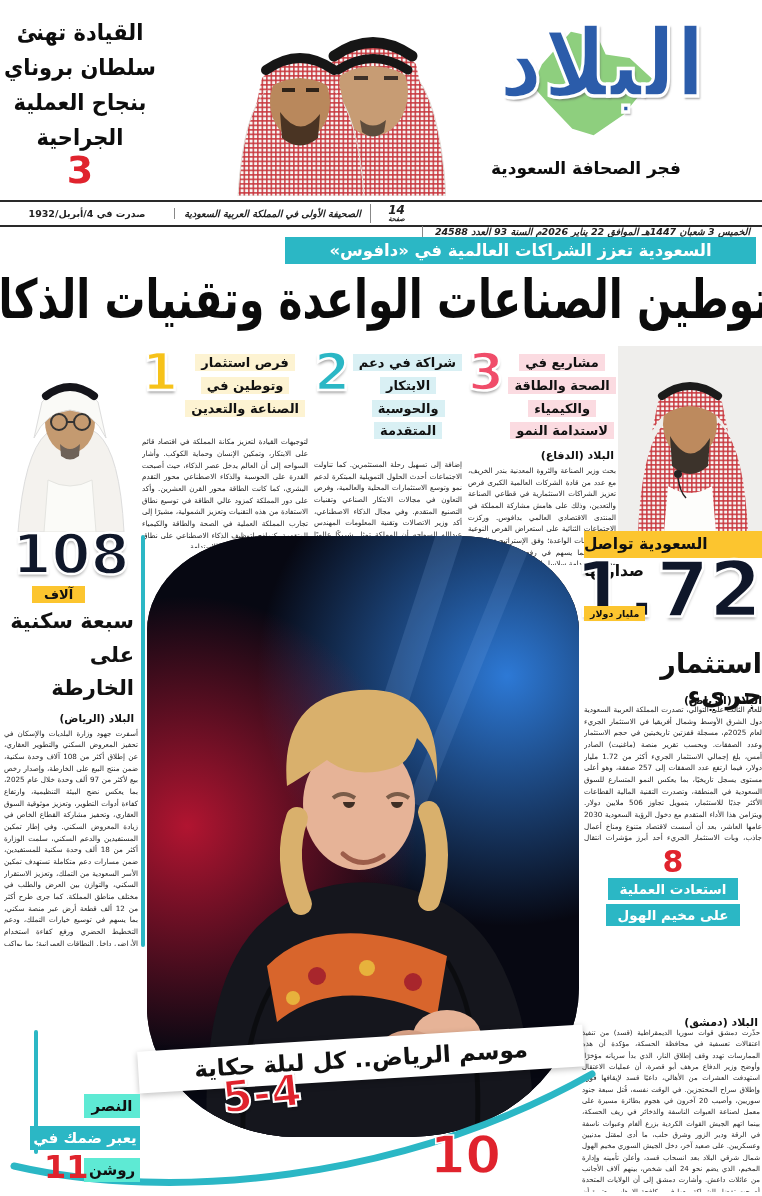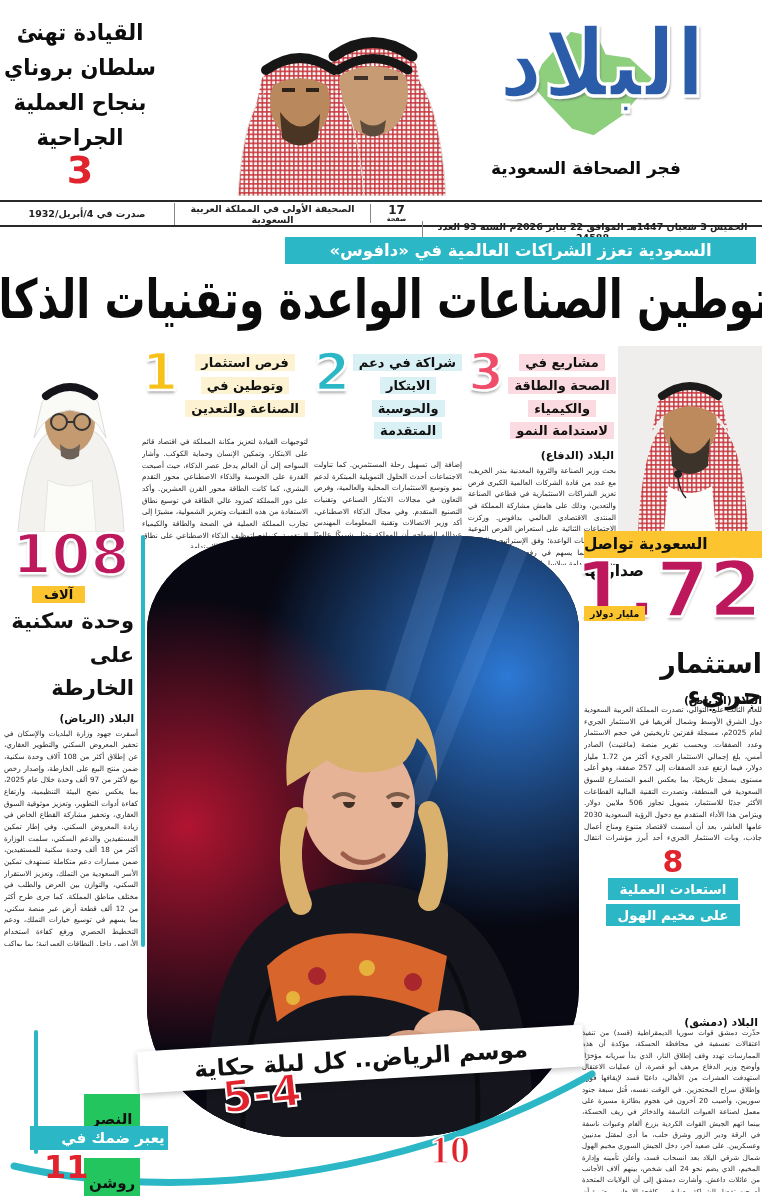--- a/index.html
+++ b/index.html
@@ -13,21 +13,21 @@
   .leaders{left:148px;top:2px;width:298px;height:194px;}
   .logo-wrap{left:446px;top:6px;width:312px;height:192px;}
   .map{position:absolute;left:70px;top:18px;width:150px;height:120px;}
   .logo-text{position:absolute;left:0;top:4px;width:312px;text-align:center;font-size:86px;font-weight:800;
              color:#2b5caa;line-height:1.25;transform:scaleY(1.1);
              -webkit-text-stroke:3px #fff;text-shadow:2px 3px 2px rgba(90,90,90,.55);}
   .tagline{position:absolute;left:25px;top:152px;width:230px;text-align:center;font-size:17px;font-weight:800;color:#0d0d0d;}
   .info-bar{left:0;top:200px;width:762px;height:27px;border-top:2px solid #2a2a2a;border-bottom:2px solid #2a2a2a;
             display:flex;align-items:center;box-sizing:border-box;}
   .cell{padding:0 8px;font-size:9.5px;font-weight:bold;color:#222;text-align:center;box-sizing:border-box;}
-  .cell:not(:last-child){border-inline-end:1.5px solid #888;}
+  .cell:not(:last-child){border-inline-end:1.5px solid #888;font-style:italic;}
   .c-date{width:340px;margin-top:36px;}.c-pages{width:52px;line-height:1;}.c-first{width:196px;}.c-founded{width:174px;}
   .pn{font-size:12px;font-weight:800;}.pw{font-size:6.5px;}
   
   .kicker{left:285px;top:237px;width:471px;height:27px;background:#2bb7c5;color:#fff;font-size:16.5px;
           font-weight:800;text-align:center;line-height:27px;}
   .main-headline{left:0;top:268px;width:762px;text-align:center;font-size:40px;font-weight:800;color:#0b0b0b;
                  white-space:nowrap;transform:scale(1.02,1.35);transform-origin:center top;letter-spacing:-1px;}
   .photo-right{left:618px;top:346px;width:144px;height:186px;}
   .photo-left{left:0;top:350px;width:140px;height:182px;}
   .lead-col{top:348px;}
@@ -40,61 +40,61 @@
   .hl1 span{background:#fdf3d2;}.hl2 span{background:#d9f0f4;}.hl3 span{background:#fbdbe1;}
   .item-num{font-size:52px;font-weight:800;line-height:.95;-webkit-text-stroke:2.5px #fff;
             text-shadow:0 3px 3px rgba(0,0,0,.35);}
   .n1{color:#f6c21a;}.n2{color:#2bb7c5;}.n3{color:#f04d6a;}
   .byline{font-size:11px;font-weight:800;margin:6px 2px 3px;text-align:right;}
   .body-txt{font-size:7.2px;line-height:1.62;text-align:justify;color:#1c1c1c;overflow:hidden;}
   .lead-body{height:100px;}
   .col1 .body-txt,.col2 .body-txt{margin-top:16px;height:112px;}
   
   .housing{left:4px;top:526px;width:134px;}
-  .big-num{color:#be185d;font-weight:800;-webkit-text-stroke:2.5px #fff;text-shadow:0 3px 3px rgba(0,0,0,.3);}
+  .big-num{color:#0f172a;font-weight:800;-webkit-text-stroke:2.5px #fff;text-shadow:0 3px 3px rgba(0,0,0,.3);}
   .h-num{font-size:56px;text-align:center;line-height:1;}
   .h-alaf{display:table;margin:4px auto 2px 28px;background:#fcc52f;font-size:13px;font-weight:800;padding:1px 12px;}
   .h-title{font-size:21px;font-weight:800;line-height:1.6;text-align:right;padding-right:4px;}
   .h-byline{font-size:10.5px;font-weight:800;text-align:right;margin:6px 4px 4px;}
   .h-body{height:218px;}
   .vrule{background:#2bb7c5;border-radius:3px;}
   .vr1{left:141px;top:535px;width:4px;height:412px;}
   .vr2{left:34px;top:1030px;width:3.5px;height:124px;}
   
   .center-photo{left:147px;top:536px;width:432px;height:601px;overflow:hidden;z-index:1;
                 border-radius:120px 120px 170px 150px / 95px 95px 150px 130px;background:#070812;}
   .season-banner{left:138px;top:1038px;width:446px;height:42px;background:#fff;z-index:3;
                  transform:rotate(-3.5deg);text-align:center;font-size:23px;font-weight:800;line-height:42px;
                  box-shadow:0 2px 6px rgba(0,0,0,.25);}
   .season-pages{left:222px;top:1068px;z-index:4;font-size:44px;font-weight:800;color:#e0232d;
                 -webkit-text-stroke:2px #fff;transform:rotate(-6deg);text-shadow:0 2px 3px rgba(0,0,0,.3);}
   .swoosh{left:0;top:1050px;width:604px;height:146px;z-index:2;pointer-events:none;}
-  .pg10{left:430px;top:1126px;z-index:4;font-size:40px;font-weight:800;color:#e0232d;font-family:Liberation Serif, serif;-webkit-text-stroke:1.5px #fff;}
+  .pg10{left:430px;top:1126px;z-index:4;font-size:51px;font-weight:800;color:#e0232d;-webkit-text-stroke:1.5px #fff;}
   
   .inv-banner{left:584px;top:531px;width:178px;height:27px;background:#fcc52f;color:#101010;font-size:15.5px;
               font-weight:800;text-align:left;line-height:27px;}
   .inv-num{left:592px;top:550px;width:170px;text-align:center;font-size:76px;line-height:1.05;}
   .inv-unit{left:584px;top:606px;background:#fcc52f;font-size:9.5px;font-weight:800;padding:2px 6px;}
   .inv-head{left:584px;top:648px;width:178px;font-size:27px;font-weight:800;text-align:right;}
   .inv-byline{left:584px;top:688px;width:176px;}
   .inv-body{left:584px;top:704px;width:178px;height:140px;}
   .pg8{left:584px;top:844px;width:178px;text-align:center;font-size:30px;font-weight:800;color:#e0232d;}
   .hawl{left:584px;top:876px;width:178px;text-align:center;}
   .hawl span{display:inline-block;background:#2bb7c5;color:#fff;font-size:13.5px;font-weight:800;
              padding:3px 12px;margin:2px 0;}
   .dam-head{left:584px;top:938px;width:172px;font-size:23px;font-weight:800;line-height:1.5;text-align:right;}
   .dam-byline{left:584px;top:1010px;width:172px;}
   .dam-body{left:582px;top:1028px;width:178px;height:164px;font-size:7px;}
   
   .player{left:22px;top:946px;width:126px;height:172px;z-index:4;}
   .lbl{position:absolute;z-index:5;font-weight:800;text-align:center;}
-  .lbl-y{background:#22c55e;color:#101010;font-size:15px;padding:16px 0;}
+  .lbl-y{background:#5eead4;color:#101010;font-size:15px;padding:3px 0;}
   .lbl-t{background:#2bb7c5;color:#fff;font-size:15px;padding:3px 0;}
   .l-nasr{left:84px;top:1094px;width:56px;}
-  .l-mid{left:30px;top:1126px;width:110px;padding-left:28px;}
+  .l-mid{left:30px;top:1126px;width:110px;}
   .l-rshn{left:84px;top:1158px;width:56px;}
   .pg11{left:44px;top:1148px;z-index:5;font-size:32px;font-weight:800;color:#e0232d;}
 </style>
 </head>
 <body>
 
 <div class="page">
 
   <div class="abs side-head">القيادة تهنئ سلطان بروناي بنجاح العملية الجراحية</div>
   <div class="abs side-page">3</div>
@@ -132,21 +132,21 @@
     <svg class="map" viewBox="0 0 100 82">
       <path d="M18 24 L40 4 L58 10 L62 22 L78 26 L92 42 L70 64 L48 76 L34 70 L20 52 L10 38 Z" fill="#8ecf7e" transform="rotate(-6 50 40)"></path>
     </svg>
     <div class="logo-text">البلاد</div>
     <div class="tagline">فجر الصحافة السعودية</div>
   </div>
 
   <div class="abs info-bar">
     <div class="cell c-date">الخميس 3 شعبان 1447هـ الموافق 22 يناير 2026م السنة 93 العدد 24588</div>
     <div class="cell c-pages">
-      <div class="pn">17</div>
+      <div class="pn">14</div>
       <div class="pw">صفحة</div>
     </div>
     <div class="cell c-first">الصحيفة الأولى في المملكة العربية السعودية</div>
     <div class="cell c-founded">صدرت في 4/أبريل/1932</div>
   </div>
 
   <div class="abs kicker">السعودية تعزز الشراكات العالمية في «دافوس»</div>
   <div class="abs main-headline">توطين الصناعات الواعدة وتقنيات الذكاء الاصطناعي</div>
 
   <div class="abs photo-right">
@@ -199,21 +199,21 @@
     <div class="item-head">
       <div class="item-title hl1"><span>فرص استثمار وتوطين في الصناعة والتعدين</span></div>
       <div class="item-num n1">1</div>
     </div>
     <div class="body-txt">لتوجيهات القيادة لتعزيز مكانة المملكة في اقتصاد قائم على الابتكار، وتمكين الإنسان وحماية الكوكب. وأشار السواحه إلى أن العالم يدخل عصر الذكاء، حيث أصبحت القدرة على الحوسبة والذكاء الاصطناعي محور التقدم البشري، كما كانت الطاقة محور القرن العشرين. وأكد على دور المملكة كمزود عالي الطاقة في توسيع نطاق الاستفادة من هذه التقنيات وتعزيز الشمولية، مشيرًا إلى تجارب المملكة العملية في الصحة والطاقة والكيمياء المتقدمة، كنماذج لتوظيف الذكاء الاصطناعي على نطاق واسع لتعزيز الازدهار العالمي والاستدامة.</div>
   </div>
 
   <div class="abs housing">
     <div class="h-num big-num">108</div>
     <div class="h-alaf">آلاف</div>
-    <div class="h-title">وحدة سكنية على الخارطة</div>
+    <div class="h-title">سبعة سكنية على الخارطة</div>
     <div class="h-byline">البلاد (الرياض)</div>
     <div class="body-txt h-body">أسفرت جهود وزارة البلديات والإسكان في تحفيز المعروض السكني والتطوير العقاري، عن إطلاق أكثر من 108 آلاف وحدة سكنية، ضمن منتج البيع على الخارطة، وإصدار رخص بيع لأكثر من 97 ألف وحدة خلال عام 2025، بما يعكس نضج البيئة التنظيمية، وارتفاع كفاءة أدوات التطوير، وتعزيز موثوقية السوق العقاري، وتحفيز مشاركة القطاع الخاص في زيادة المعروض السكني. وفي إطار تمكين المستفيدين والدعم السكني، سلمت الوزارة أكثر من 18 ألف وحدة سكنية للمستفيدين، ضمن مسارات دعم متكاملة تستهدف تمكين الأسر السعودية من التملك، وتعزيز الاستقرار السكني، والتوازن بين العرض والطلب في مختلف مناطق المملكة. كما جرى طرح أكثر من 12 ألف قطعة أرض عبر منصة سكني، بما يسهم في توسيع خيارات التملك، ودعم التخطيط الحضري ورفع كفاءة استخدام الأراضي داخل النطاقات العمرانية؛ بما يواكب النمو السكاني، ويحقق مستهدفات رؤية السعودية 2030.</div>
   </div>
   <div class="abs vrule vr1"></div>
 
   <div class="abs center-photo">
     <svg width="432" height="601" viewBox="0 0 432 601">
       <defs>
         <radialGradient id="gBlue" cx="50%" cy="50%" r="50%">
           <stop offset="0%" stop-color="#2f7fe0" stop-opacity=".95"></stop>

